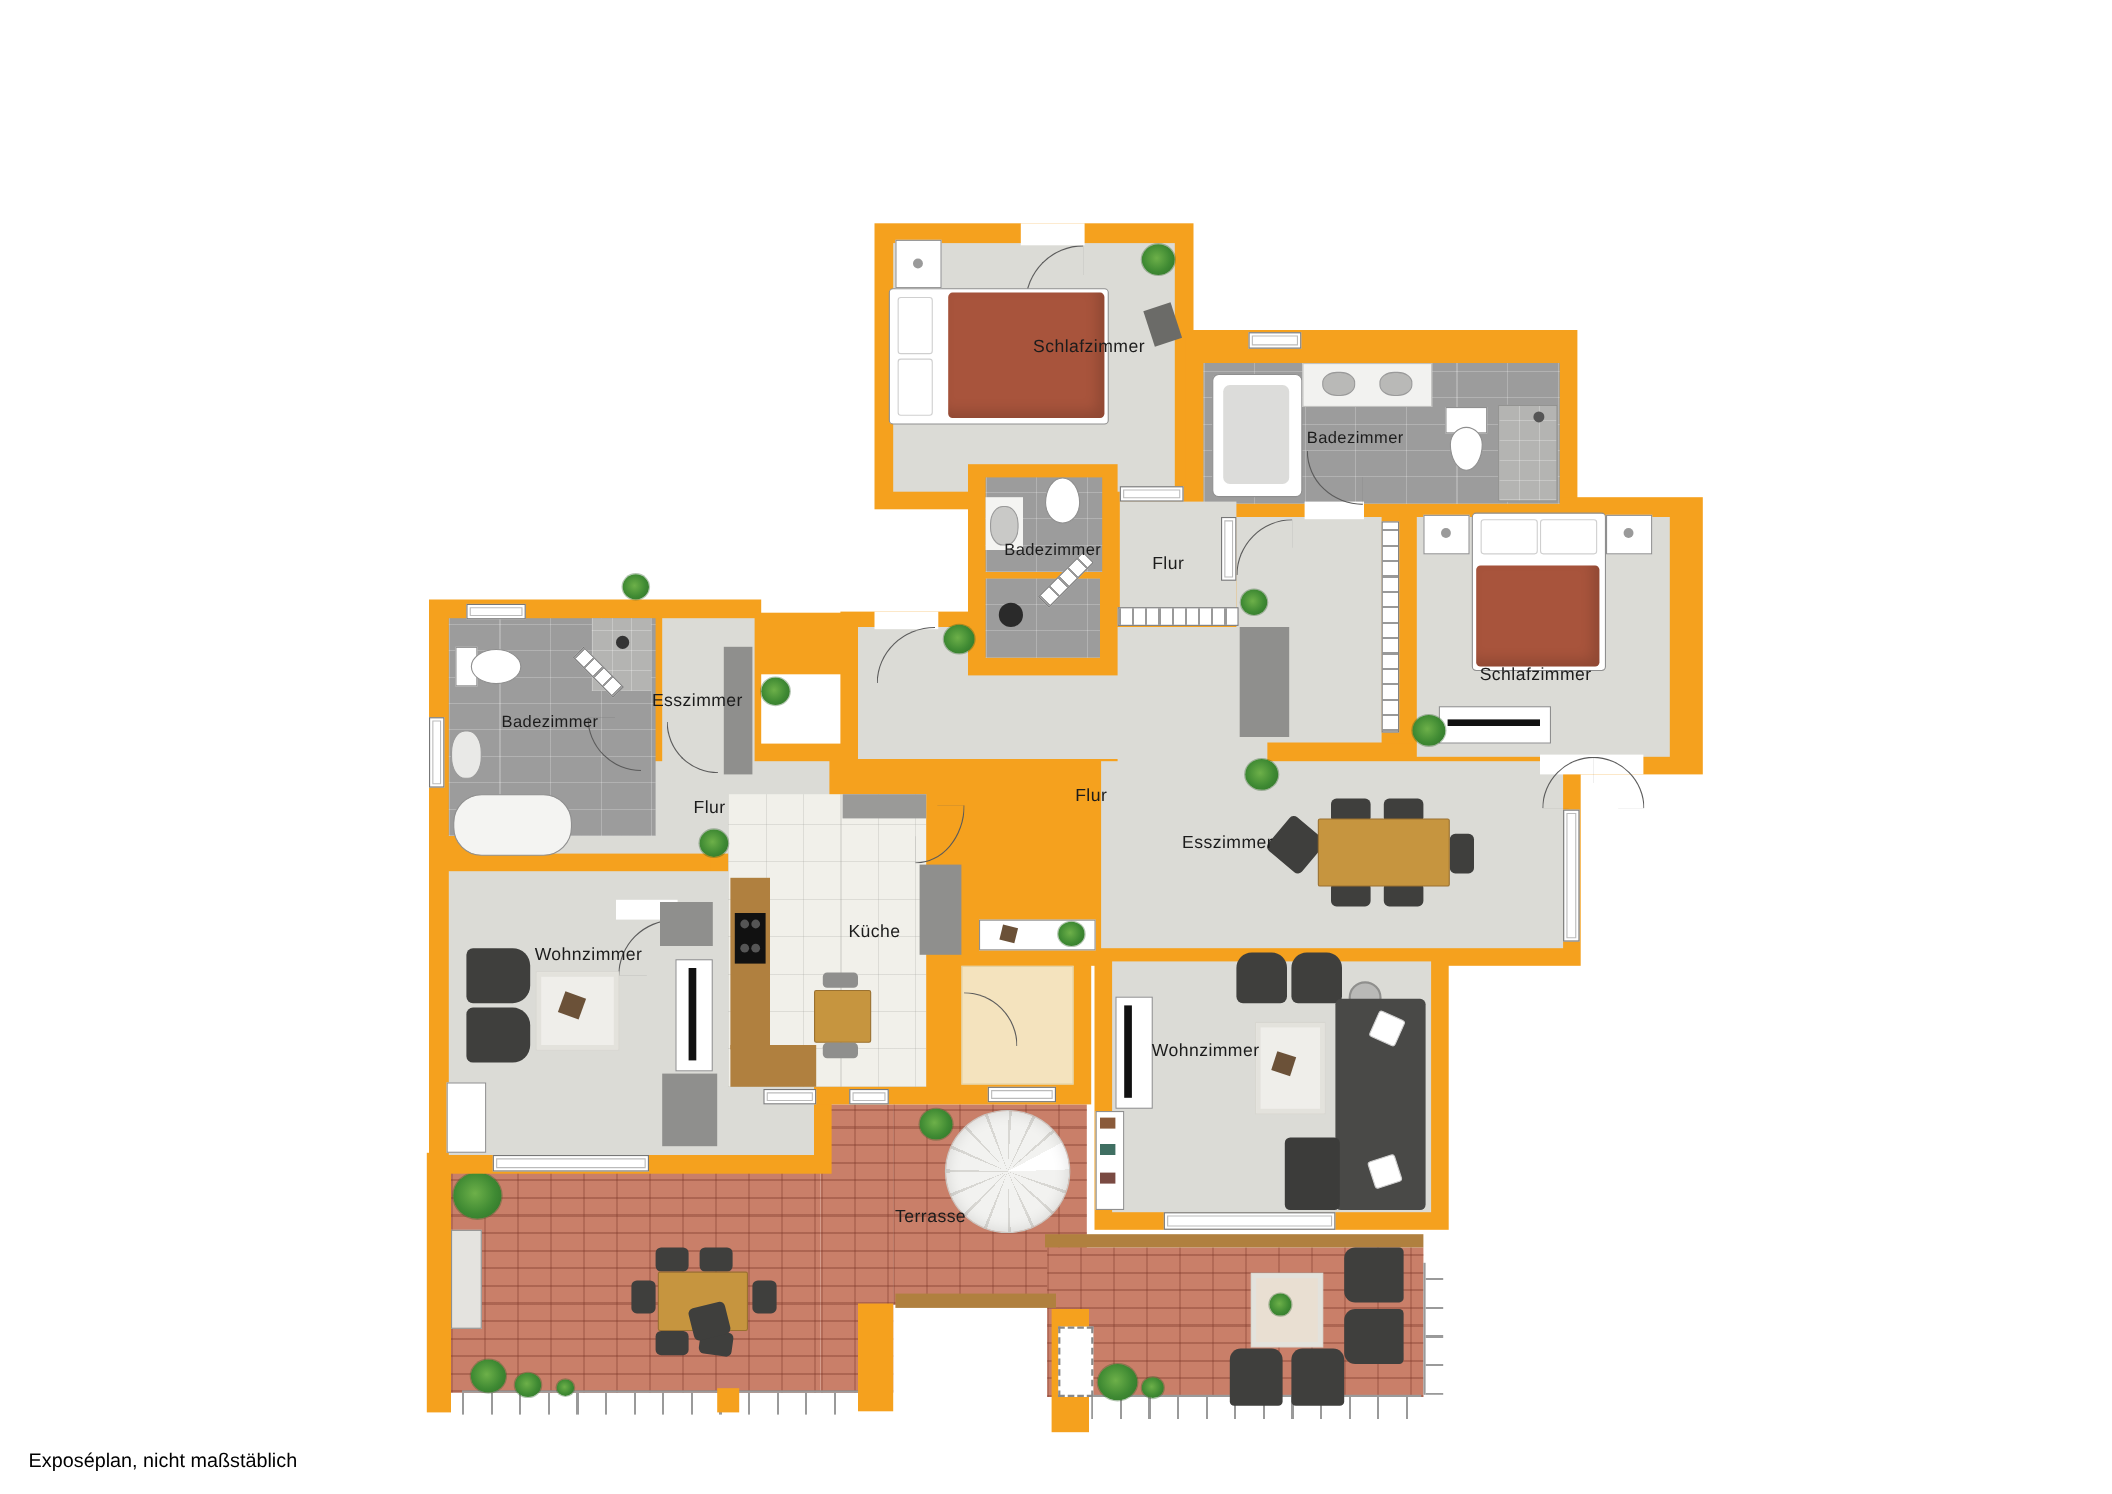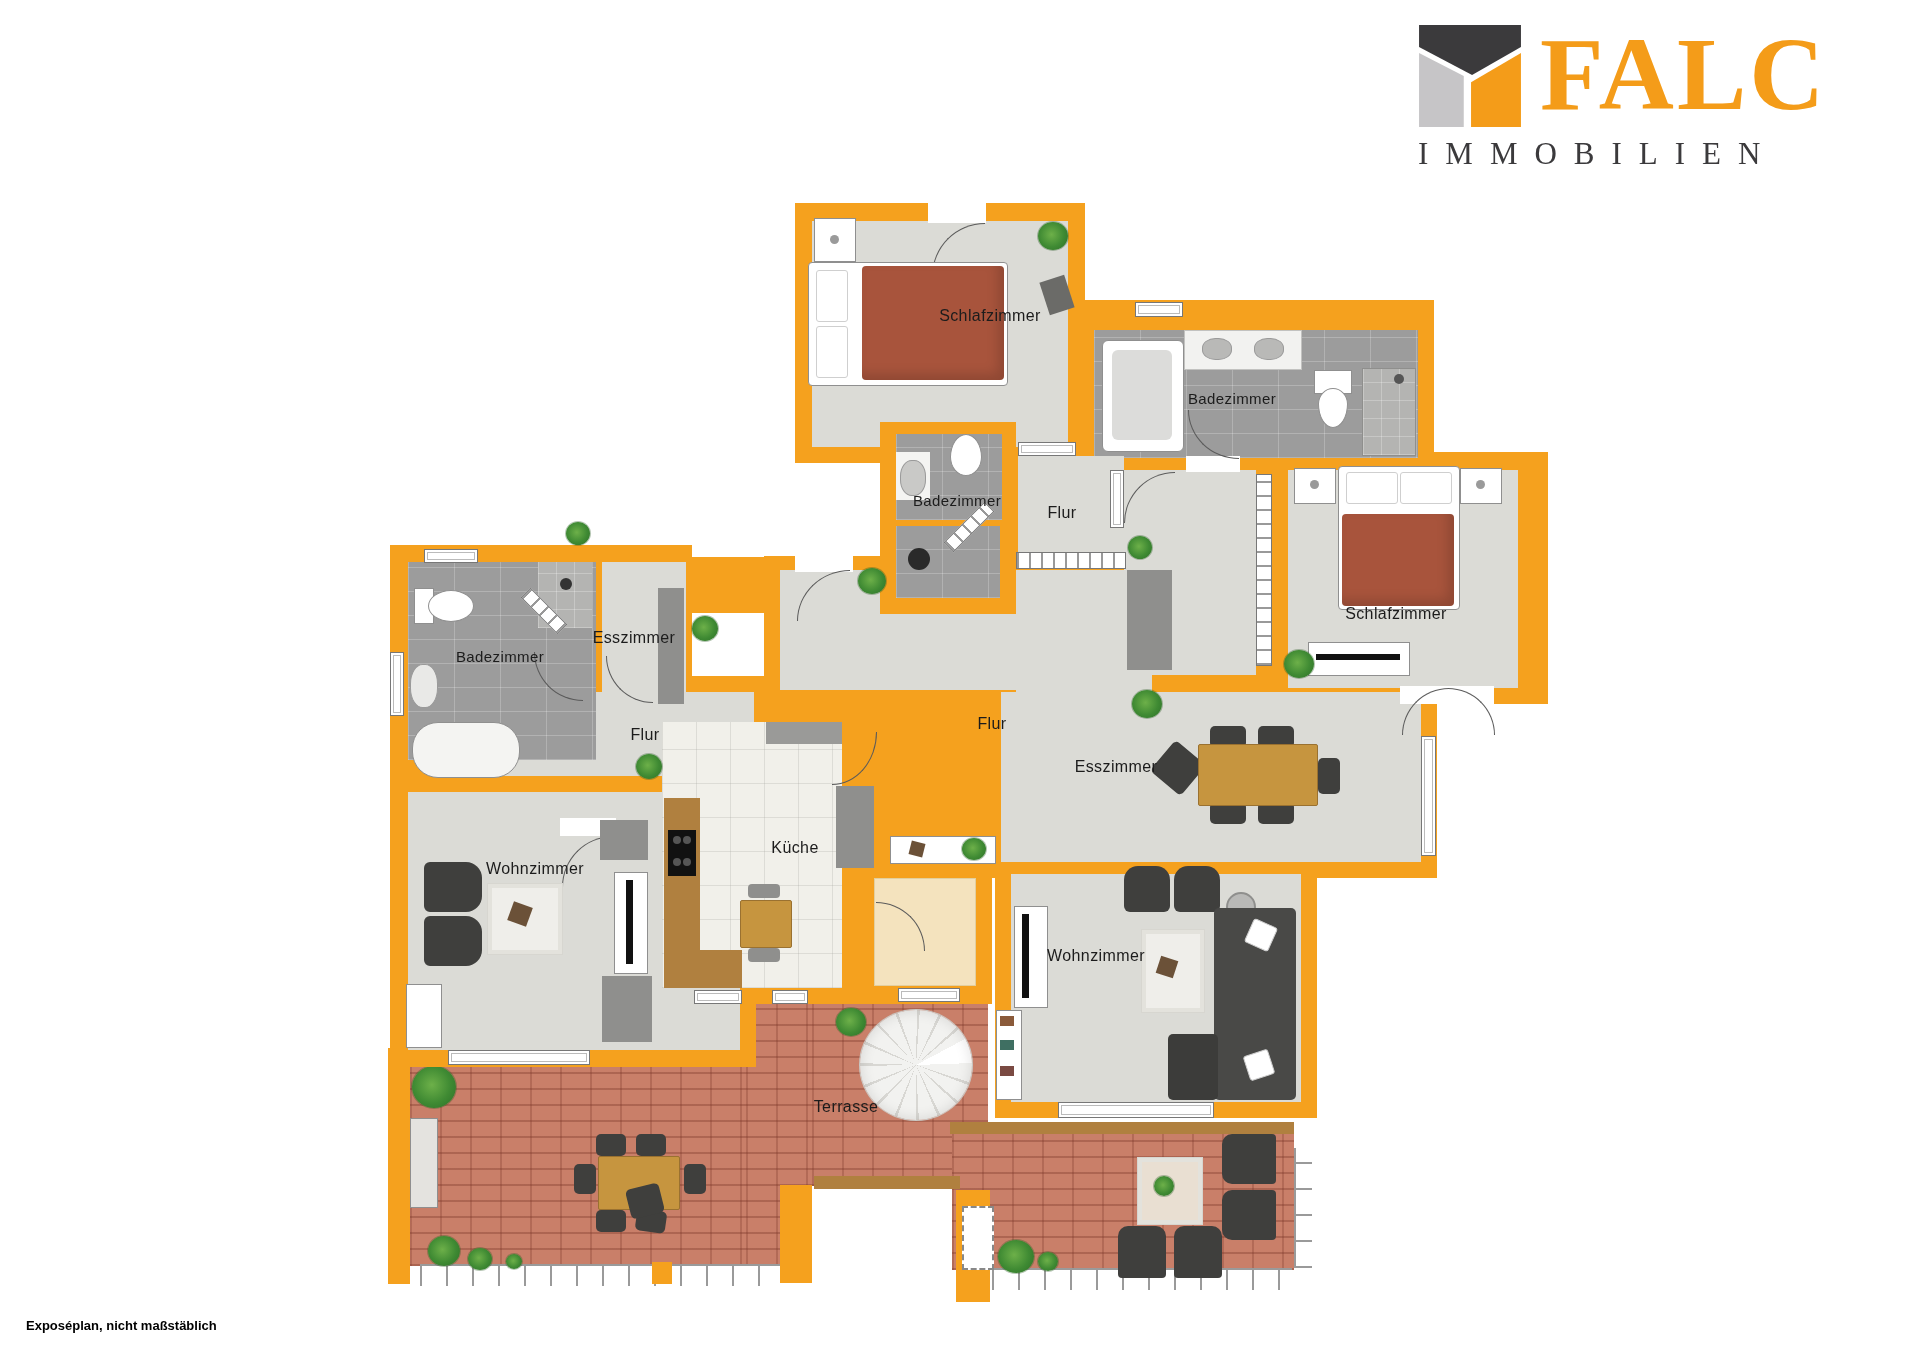--- a/index.html
+++ b/index.html
@@ -46,21 +46,21 @@
   .spiral{border-radius:50%;background:
      conic-gradient(from 62deg,#ffffff 0 26deg,rgba(255,255,255,0) 26deg 360deg),
      repeating-conic-gradient(from 88deg,#F2F2F0 0 20deg,#D8D7D3 20deg 23deg);
      box-shadow:0 0 0 1px #c9c8c4, inset 0 0 14px rgba(0,0,0,.12);}
   .tv{background:#111;}
   .pillow{background:#fff;border:1px solid #cfcfcf;border-radius:3px;}
   .sink{background:#EFEFED;border:1px solid #9a9a9a;border-radius:45%;}
   .logo-falc{font-family:"Liberation Serif",serif;font-weight:700;font-size:104px;line-height:1;
        color:#F49C19;letter-spacing:3px;}
   .logo-sub{font-family:"Liberation Serif",serif;font-size:31px;color:#3B3A3C;letter-spacing:17px;margin-top:6px;}
-  .footer-note{font-size:13px;font-weight:700;color:#000;}
+  .footer-note{font-size:18px;font-weight:400;color:#000;}
 </style>
 </head>
 <body>
 
 <div class="stage">
 
   <div class="ab brick" style="left:410px;top:1062px;width:336px;height:204px;"></div>
   <div class="ab brick" style="left:746px;top:1004px;width:66px;height:262px;"></div>
   <div class="ab brick" style="left:812px;top:1004px;width:176px;height:182px;"></div>
   <div class="ab brick" style="left:952px;top:1134px;width:342px;height:136px;"></div>
@@ -282,29 +282,16 @@
   <div class="lbl lbl-sm" style="left:500px;top:656px;">Badezimmer</div>
   <div class="lbl" style="left:634px;top:638px;">Esszimmer</div>
   <div class="lbl" style="left:645px;top:735px;">Flur</div>
   <div class="lbl" style="left:992px;top:724px;">Flur</div>
   <div class="lbl" style="left:1116px;top:767px;">Esszimmer</div>
   <div class="lbl" style="left:535px;top:869px;">Wohnzimmer</div>
   <div class="lbl" style="left:795px;top:848px;">Küche</div>
   <div class="lbl" style="left:1096px;top:956px;">Wohnzimmer</div>
   <div class="lbl" style="left:846px;top:1107px;">Terrasse</div>
 
-  <div class="ab" style="left:1418px;top:22px;width:480px;">
-    <div style="display:flex;align-items:flex-start;">
-      <span style="display:inline-block;width:104px;height:108px;margin-right:18px;">
-        <svg viewBox="0 0 100 100" width="104" height="108" aria-hidden="true">
-          <polygon fill="#3B3A3C" points="1,1 99,1 99,22 52,49 1,22"></polygon>
-          <polygon fill="#C6C5C7" points="1,28 44,50 44,99 1,99"></polygon>
-          <polygon fill="#F49C19" points="51,56 99,28 99,99 51,99"></polygon>
-        </svg>
-      </span>
-      <span class="logo-falc">FALC</span>
-    </div>
-    <div class="logo-sub">IMMOBILIEN</div>
-  </div>
 
   <div class="ab footer-note" style="left:26px;top:1318px;">Exposéplan, nicht maßstäblich</div>
 
 </div>
 
 </body></html>

